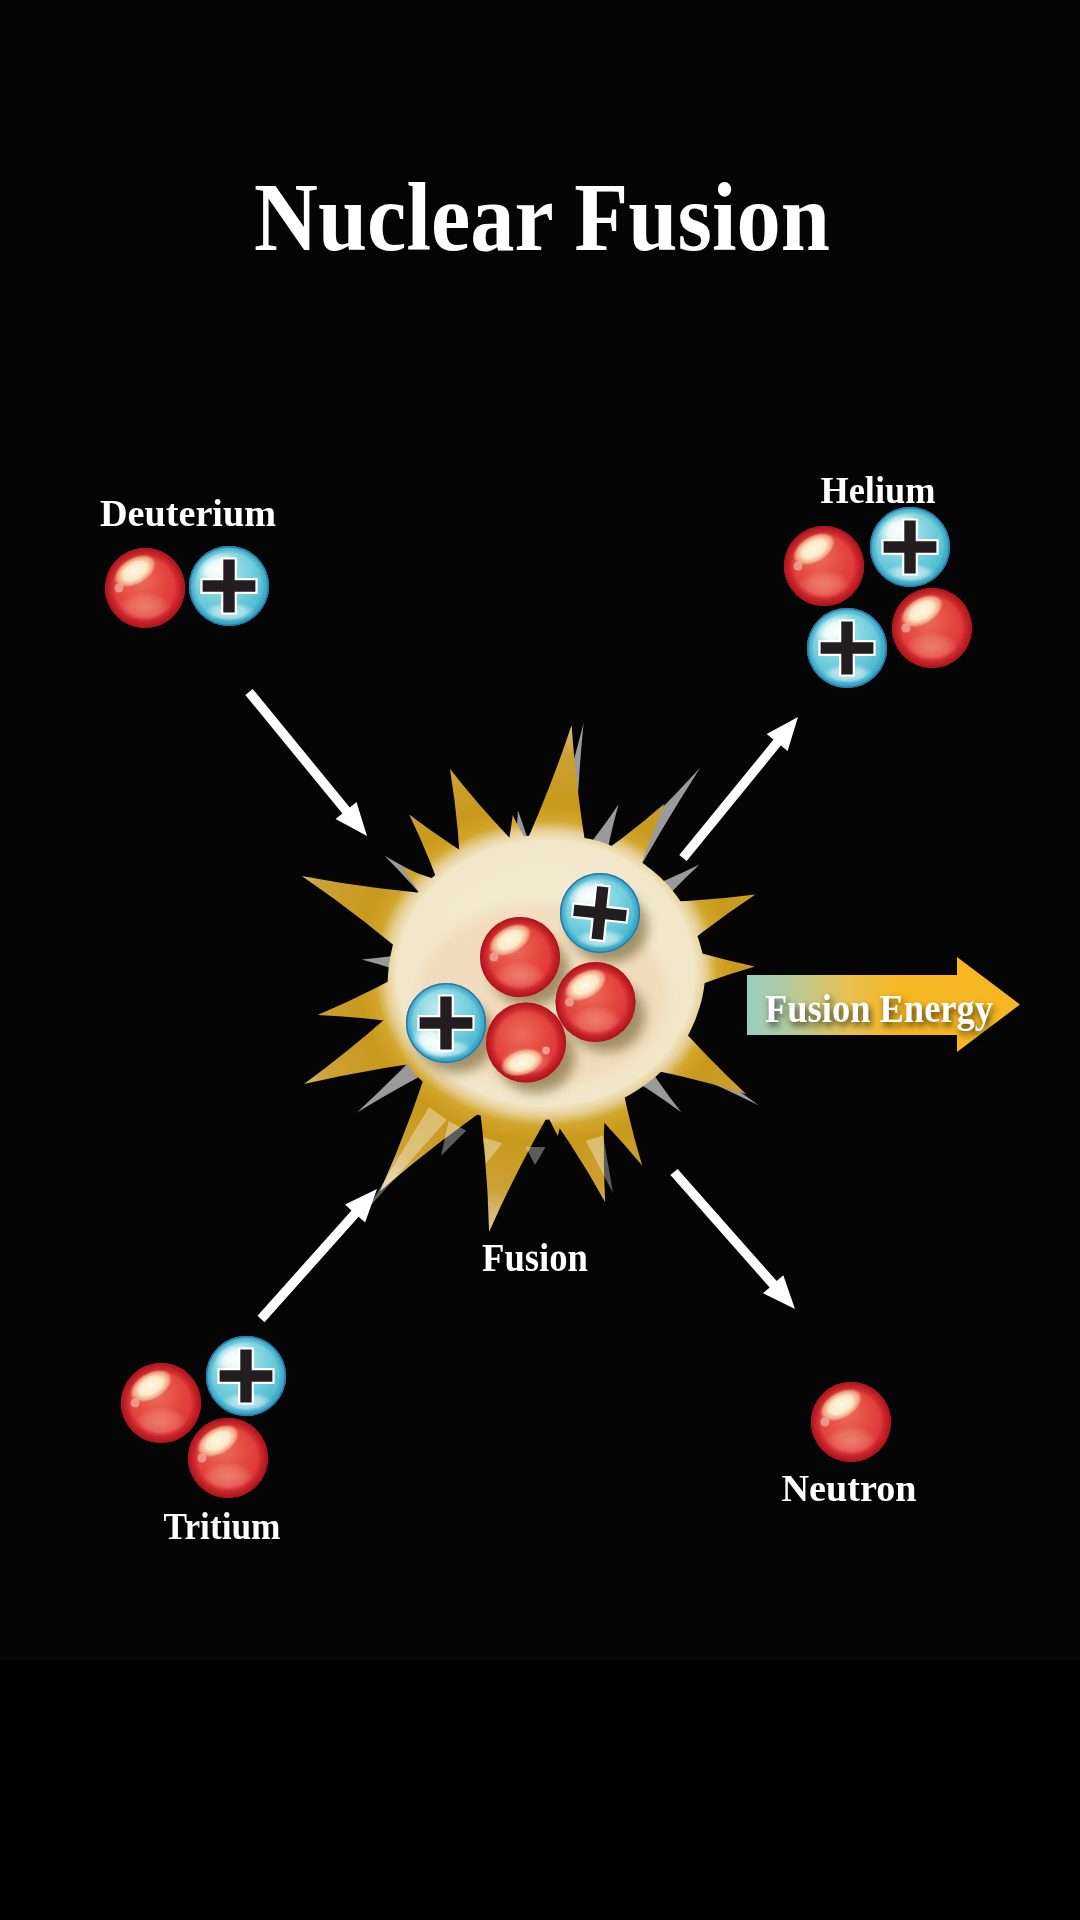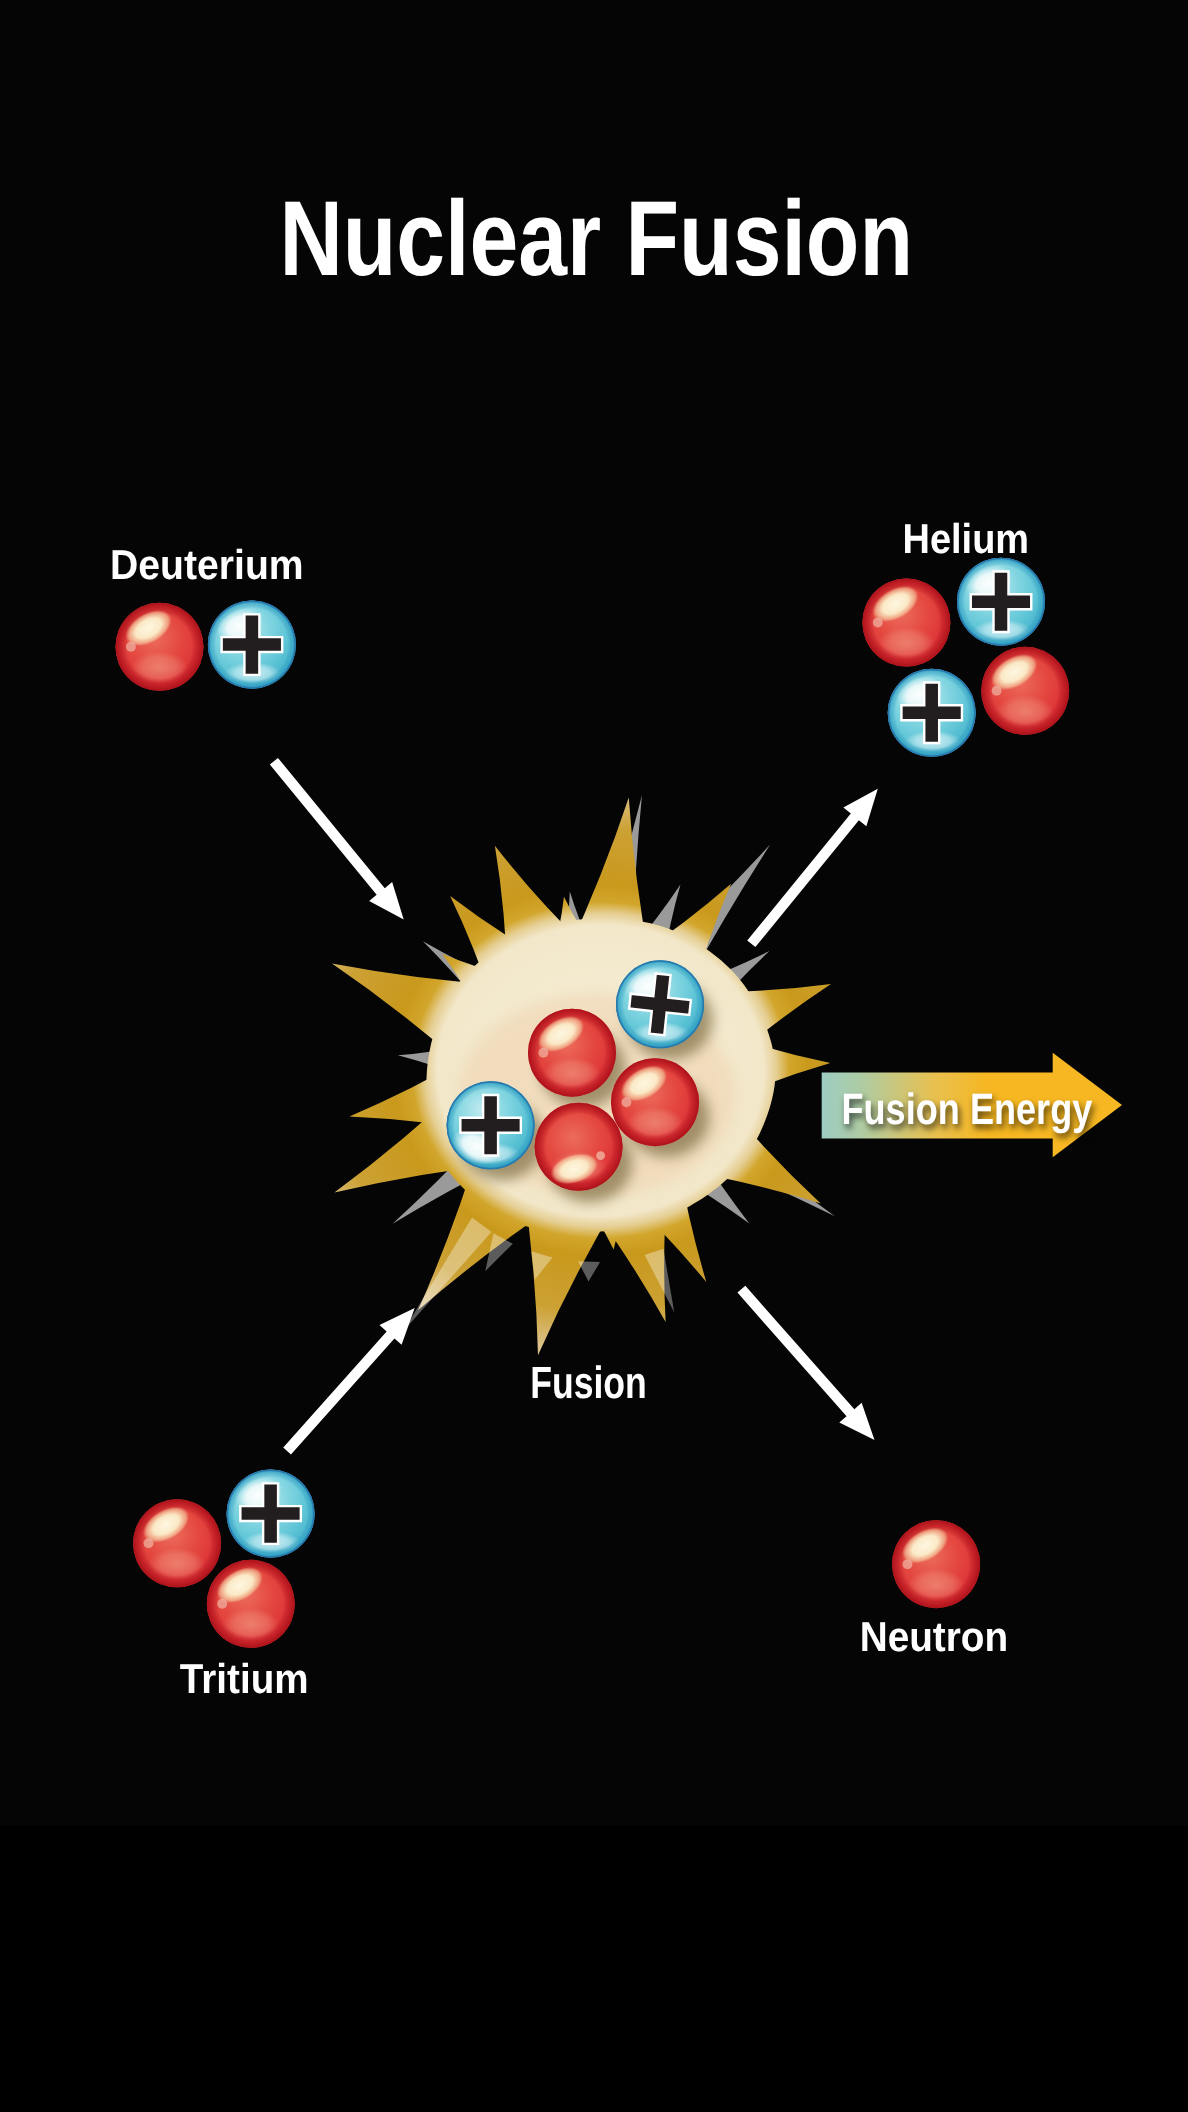--- a/index.html
+++ b/index.html
@@ -1,17 +1,17 @@
 <!DOCTYPE html>
 <html><head>
 <meta charset="utf-8">
 <style>
   html,body { margin:0; padding:0; background:#000; }
   #page { position:relative; width:1080px; height:1660px; background:#050505; overflow:hidden;
-          font-family:Liberation Sans, sans-serif;text-align:center; }
+          font-family:Liberation Serif, serif;text-align:center; }
 </style>
 </head>
 <body>
 <div id="page">
 <svg width="1080" height="1920" viewBox="0 0 1080 1920" xmlns="http://www.w3.org/2000/svg">
   <defs>
     <radialGradient id="goldG" cx="546" cy="973" r="255" gradientUnits="userSpaceOnUse" gradientTransform="translate(-65.52,0) scale(1.12,1)">
       <stop offset="0" stop-color="#F6EFDA"></stop>
       <stop offset="0.52" stop-color="#F2E7C9"></stop>
       <stop offset="0.56" stop-color="#E5CE92"></stop>

